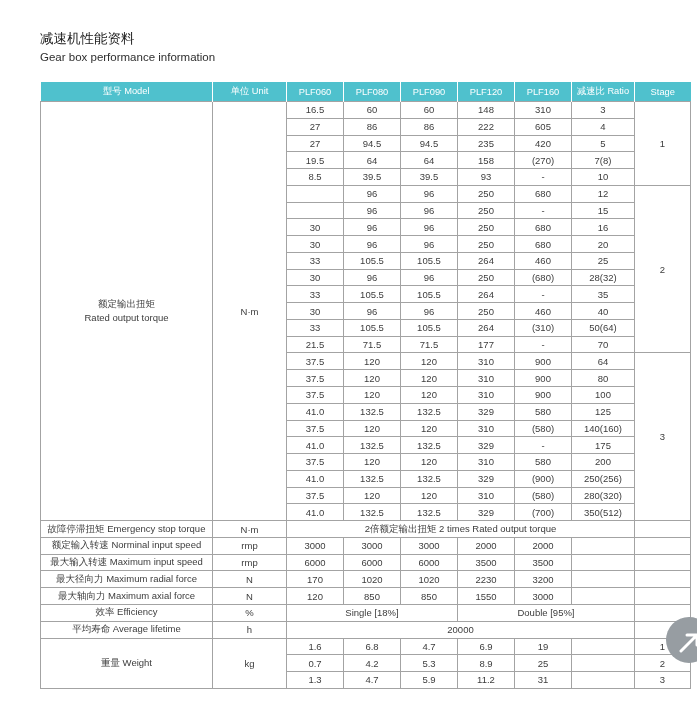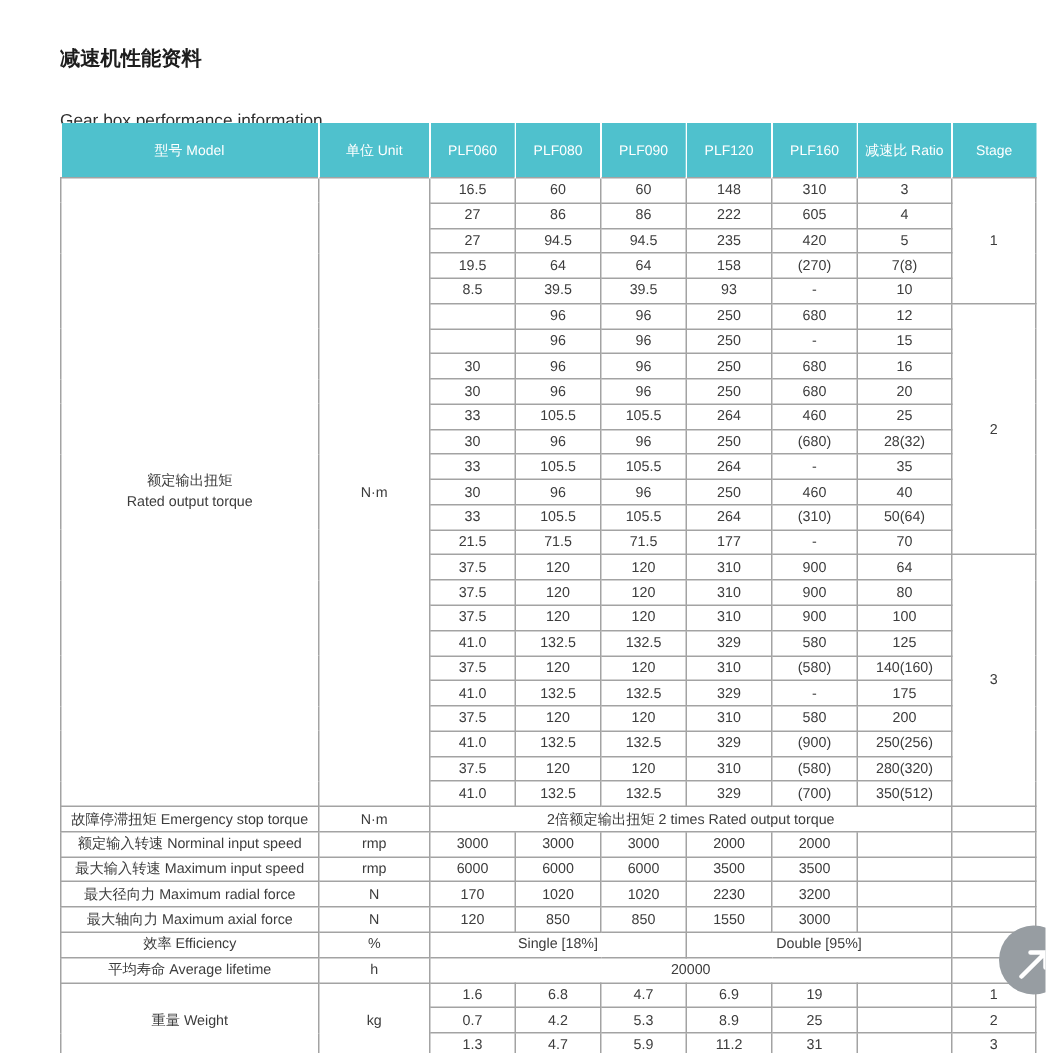--- a/index.html
+++ b/index.html
@@ -6,29 +6,29 @@
     --header-bg:#4fc1cd;
     --alt-bg:#e8f3f7;
     --border:#a3a3a3;
     --text:#3c3c3c;
   }
   html,body{margin:0;padding:0;}
   body{
     width:697px;height:702px;background:#ffffff;position:relative;overflow:hidden;
     font-family:"Liberation Sans","DejaVu Sans",sans-serif;color:var(--text);
   }
-  .title-zh{position:absolute;left:40px;top:30px;font-size:13.5px;font-weight:bold;color:#1d1d1d;}
-  .title-en{position:absolute;left:40px;top:51px;font-size:11.5px;color:#2e2e2e;margin-top:24px;}
+  .title-zh{position:absolute;left:40px;top:30px;font-size:13.5px;font-weight:normal;color:#1d1d1d;}
+  .title-en{position:absolute;left:40px;top:51px;font-size:11.5px;color:#2e2e2e;}
   table.perf{
     position:absolute;left:40px;top:82px;width:650px;
     border-collapse:collapse;table-layout:fixed;
   }
   table.perf th{
     background:var(--header-bg);color:#ffffff;font-weight:normal;font-size:9.3px;
-    height:36px;padding:0;border-right:1px solid rgba(255,255,255,.55);overflow:hidden;white-space:nowrap;margin-top:36px;
+    height:19px;padding:0;border-right:1px solid rgba(255,255,255,.55);overflow:hidden;white-space:nowrap;margin-top:36px;
   }
   table.perf th:last-child{border-right:none;}
   table.perf td{
     border:1px solid var(--border);font-size:9.5px;text-align:center;
     padding:0;overflow:hidden;white-space:nowrap;background:#fff;
   }
   table.perf tbody tr{height:16.77px;}
   td.alt{background:var(--alt-bg);}
   td.label{text-align:left;padding-left:10px;font-size:9.2px;}
   td.mlabel{line-height:1.45;}

